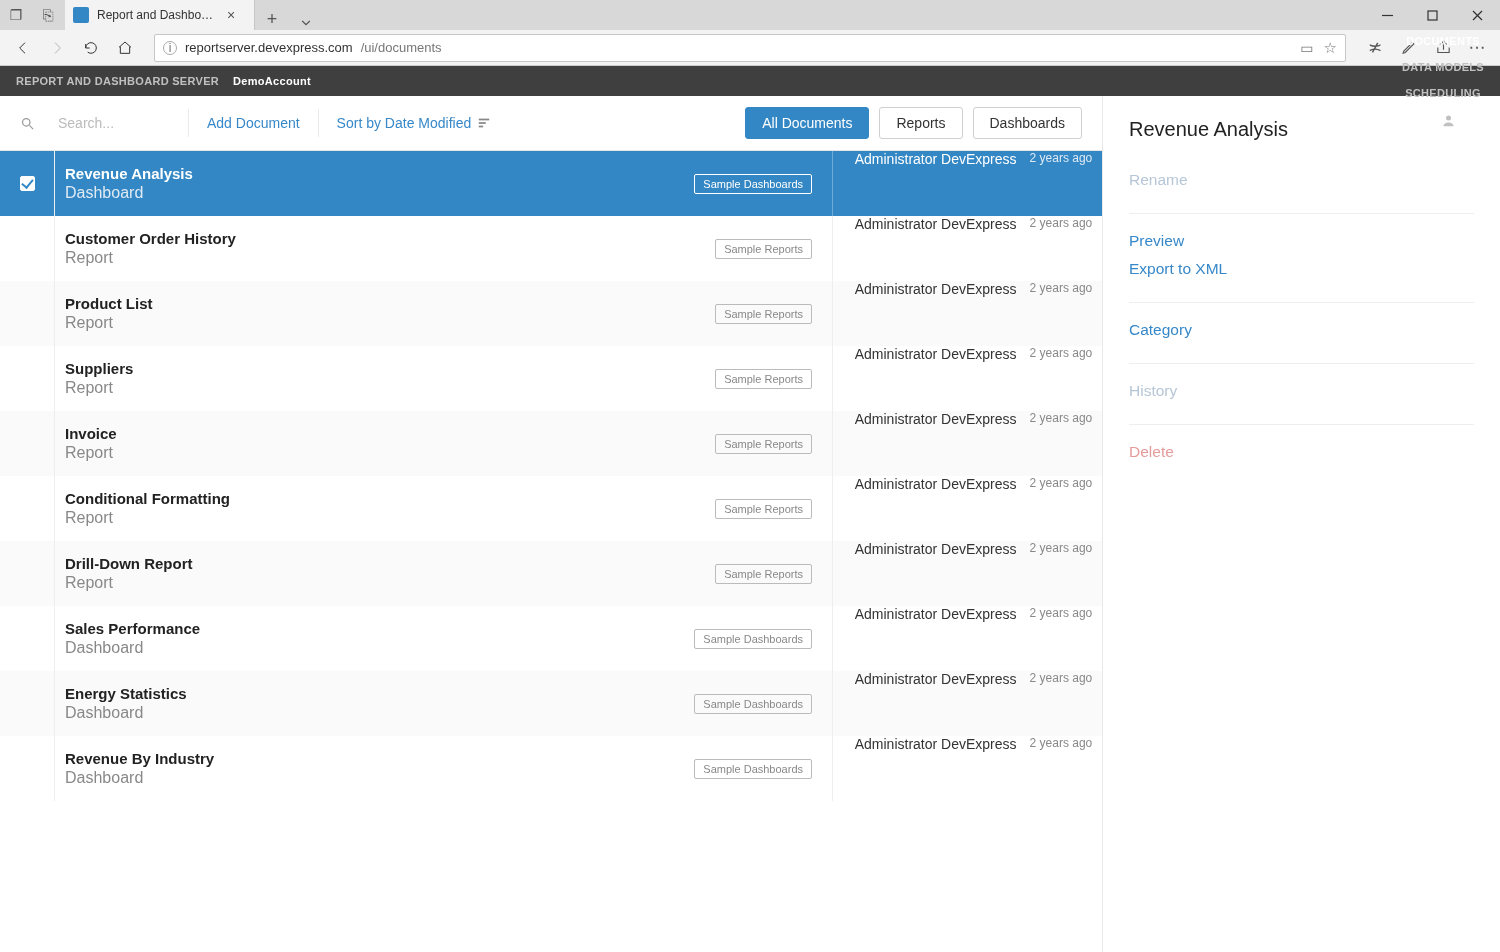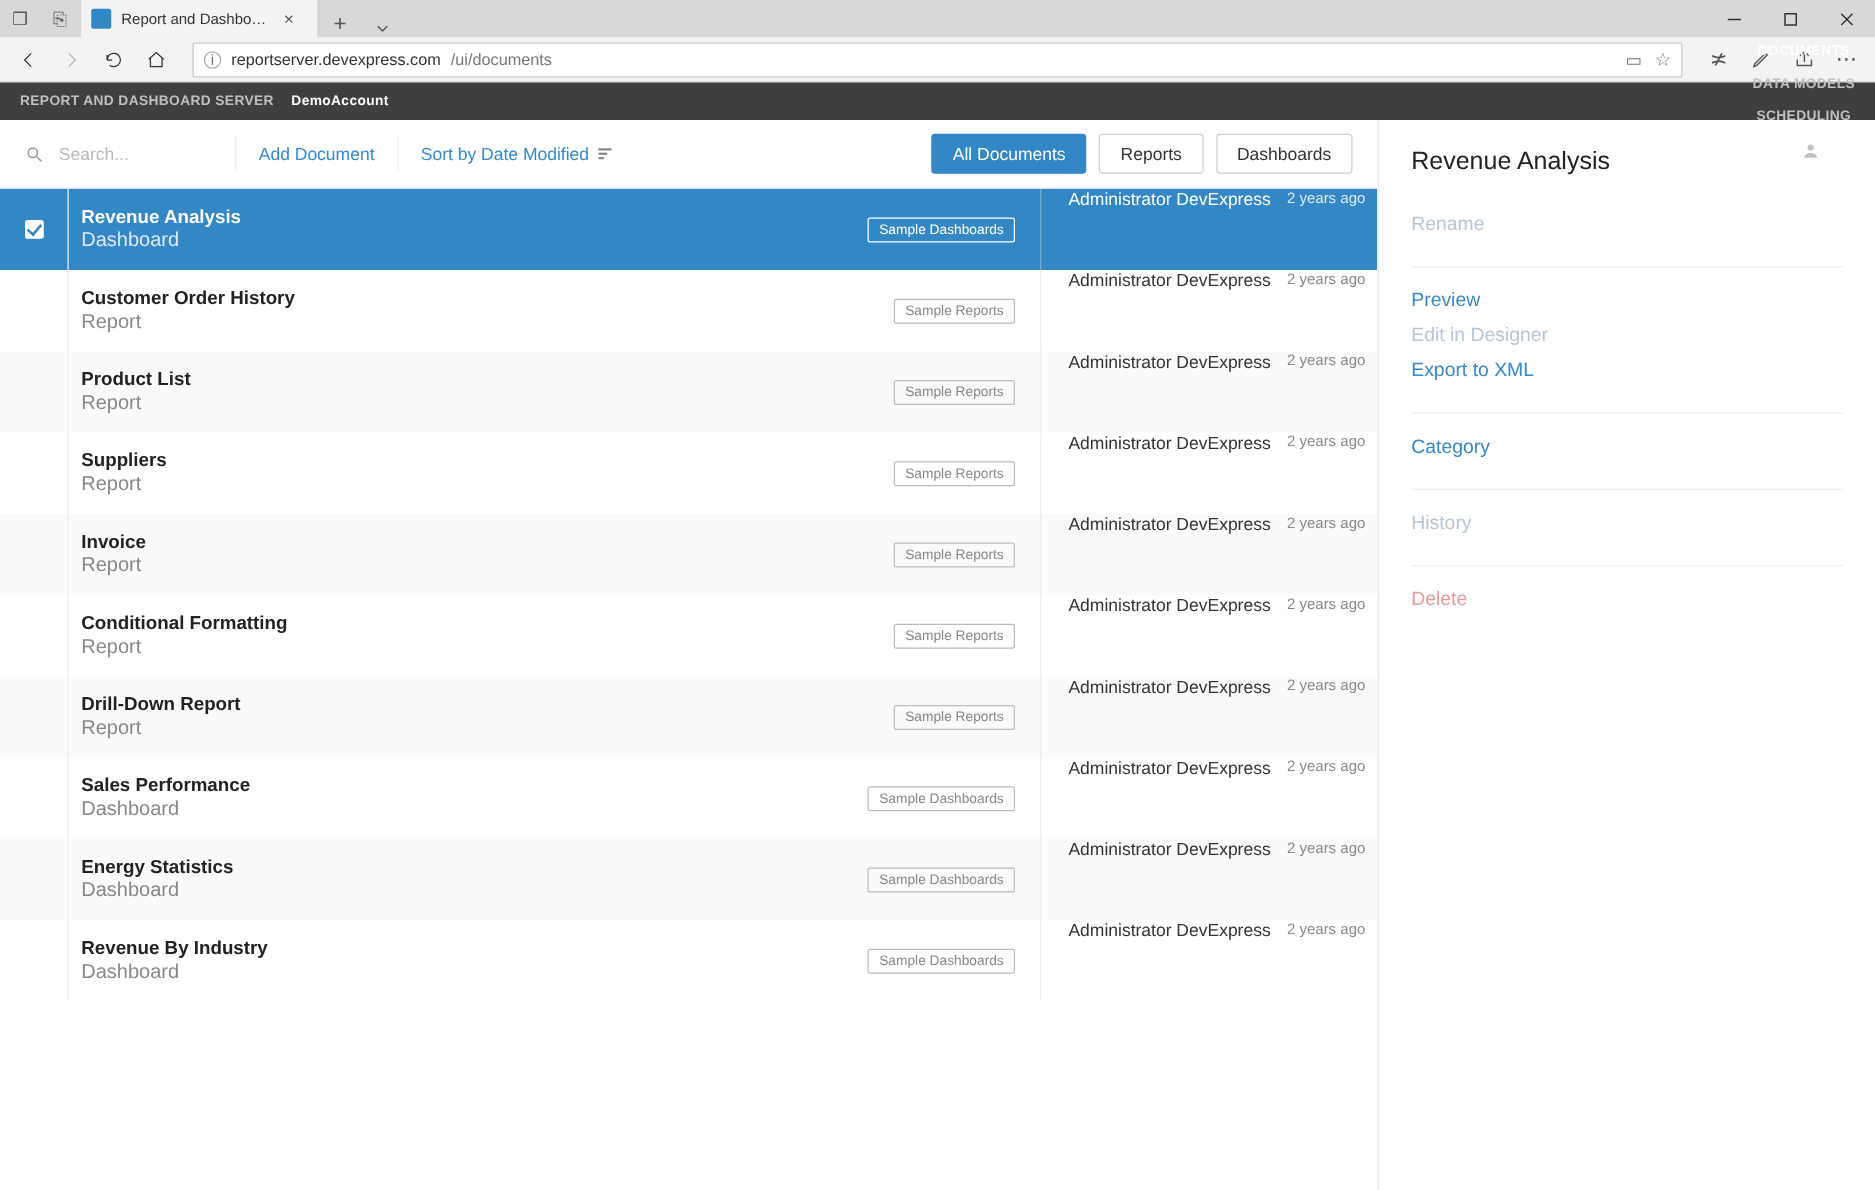--- a/index.html
+++ b/index.html
@@ -37,21 +37,21 @@
   .app-header .nav-links{margin-left:auto;display:flex;gap:14px;align-items:center;flex-direction:column;}
   .app-header .nav-link{color:#c0c0c0;}
   .app-header .nav-link.active{color:#fff;}
   .app-header .user-ico{display:flex;align-items:center;justify-content:center;margin-left:10px;}
   .app-header .user-ico svg{width:15px;height:15px;fill:#c0c0c0;}
   
   .layout{display:flex;height:calc(952px - 30px - 36px - 30px);}
   .main{flex:1;display:flex;flex-direction:column;overflow:hidden;}
   
   .doc-toolbar{height:55px;display:flex;align-items:center;padding:0 20px;gap:0;border-bottom:1px solid #e5e5e5;}
-  .searchbox{display:flex;align-items:center;gap:12px;color:#999;width:150px;}
+  .searchbox{display:flex;align-items:center;gap:23px;color:#999;width:150px;}
   .searchbox svg{width:15px;height:15px;stroke:#999;fill:none;stroke-width:2;}
   .searchbox input{border:none;outline:none;font-size:14px;color:#333;width:100px;}
   .searchbox input::placeholder{color:#bbb;}
   .vdiv{width:1px;height:28px;background:#eaeaea;margin:0 18px;}
   .link-btn{color:#3788c9;font-size:14px;cursor:pointer;display:flex;align-items:center;gap:6px;}
   .link-btn .sort-ico{display:flex;align-items:center;}
   .link-btn .sort-ico svg{width:14px;height:14px;fill:#888;}
   .tb-spacer{flex:1;}
   .pill-group{display:flex;gap:10px;}
   .pill{height:32px;padding:0 16px;border-radius:3px;font-size:14px;display:flex;align-items:center;border:1px solid #d0d0d0;background:#fff;color:#333;cursor:pointer;}
@@ -378,21 +378,20 @@
           </div>
         </div>
       </div>
   </div>
 
   <div class="side-panel">
     <h2>Revenue Analysis</h2>
     <div class="side-link c-muted">Rename</div>
     <div class="side-sep"></div>
     <div class="side-link c-blue">Preview</div>
-    <div class="side-link c-muted">Edit in Designer</div>
     <div class="side-link c-blue">Export to XML</div>
     <div class="side-sep"></div>
     <div class="side-link c-blue">Category</div>
     <div class="side-sep"></div>
     <div class="side-link c-muted">History</div>
     <div class="side-sep"></div>
     <div class="side-link c-del">Delete</div>
   </div>
 </div>
 

